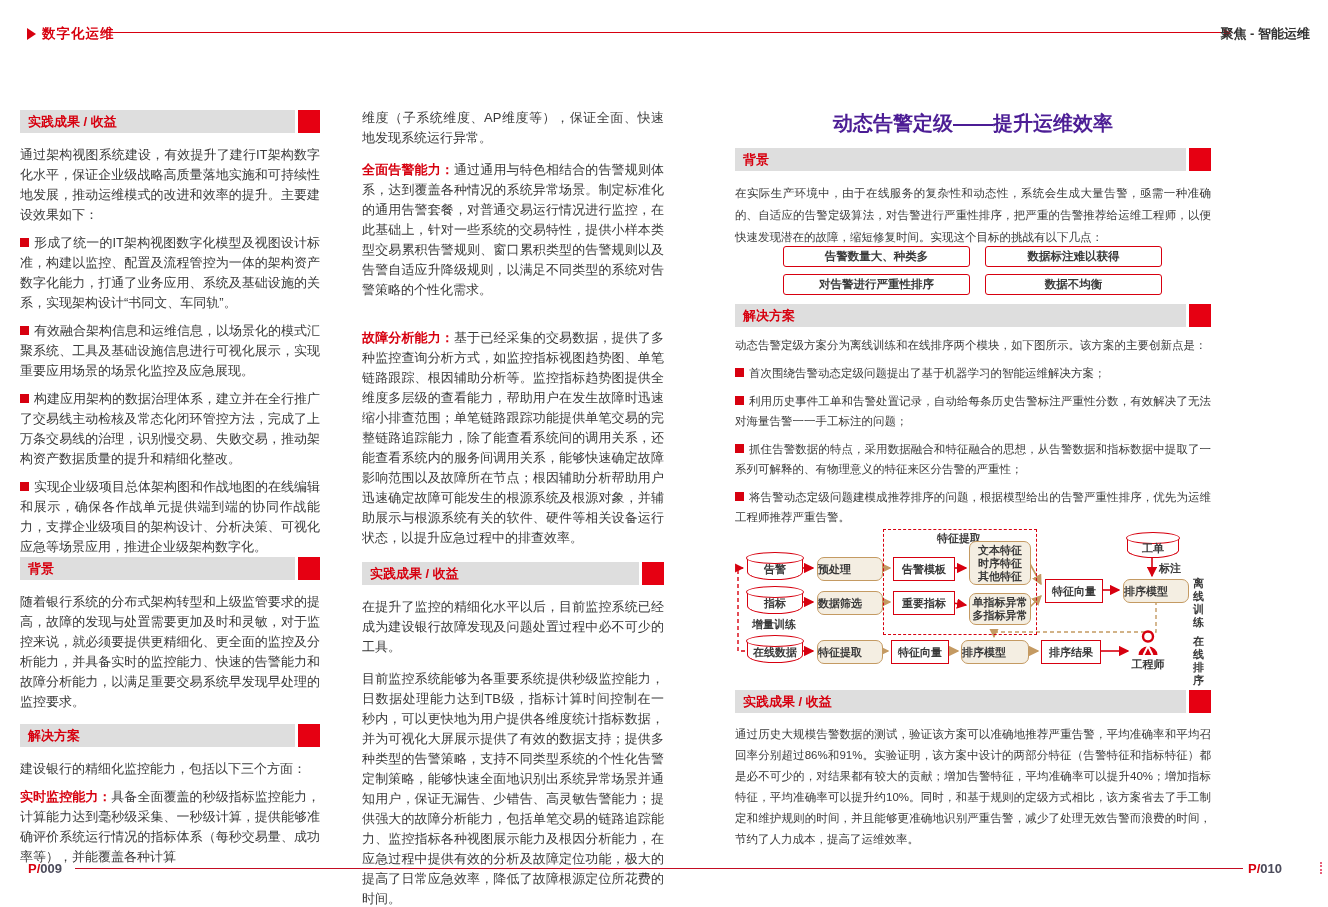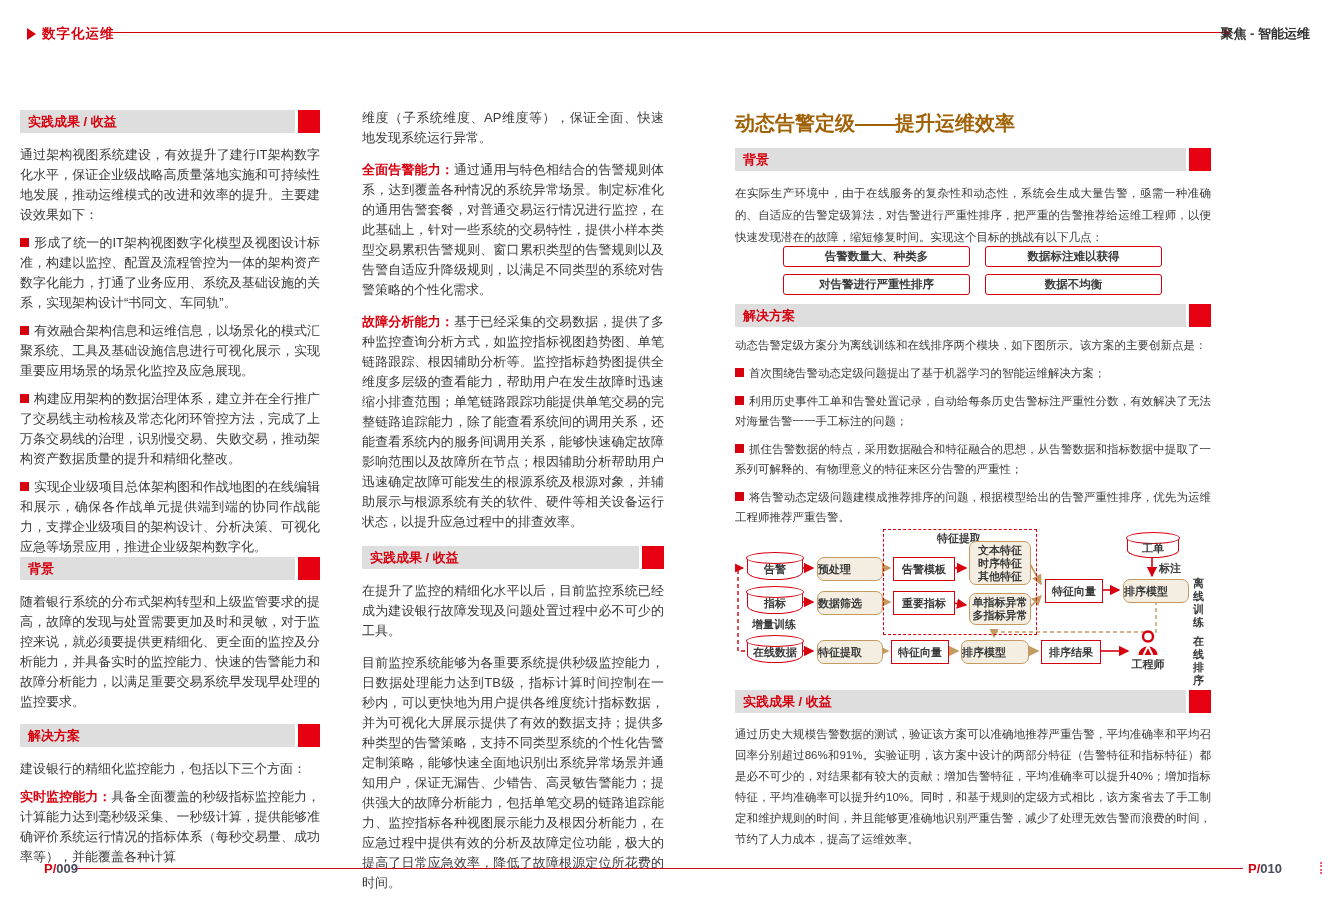--- a/index.html
+++ b/index.html
@@ -15,21 +15,21 @@
   
   .col{position:absolute;text-align:justify;}
   .sechead{display:flex;gap:3px;height:23px;margin:0;}
   .sechead .bar{flex:1;background:#dedede;color:#d7000f;font-weight:bold;font-size:13px;line-height:23px;padding:0 8px;}
   .sechead .sq{width:22px;height:23px;background:#e60012;}
   .p{margin:8px 0 0 0;font-size:13px;line-height:20px;}
   .p3{margin:8px 0 0 0;font-size:11.5px;line-height:20px;}
   .bsq{display:inline-block;width:9px;height:9px;background:#d7000f;margin-right:5px;}
   .lead{color:#d7000f;font-weight:bold;}
   .bigtitle{margin:14px 0 12px 0;color:#d7000f;font-weight:bold;font-size:21px;line-height:26px;text-align:left;}
-  .bigtitle3{margin:0 0 12px 0;color:#a16207;font-weight:bold;font-size:20px;line-height:26px;text-align:left;}
+  .bigtitle3{margin:0 0 12px 0;color:#4c1d95;font-weight:bold;font-size:20px;line-height:26px;text-align:center;}
   
   .pill{position:absolute;height:19px;border:1.5px solid #d7000f;border-radius:3px;
         display:flex;align-items:center;justify-content:center;font-size:11.5px;font-weight:bold;color:#3a3a3a;background:#fff;}
   
   .diagram{position:absolute;left:733px;top:527px;width:478px;height:166px;font-size:11px;font-weight:bold;color:#3a3a3a;}
   .diagram svg.wires{position:absolute;left:0;top:0;}
   .cyl{position:absolute;border:1.6px solid #d7000f;border-top:none;border-radius:0 0 27px 27px / 0 0 8px 8px;background:#fff;
        display:flex;align-items:center;justify-content:center;}
   .cyl::before{content:"";position:absolute;left:-1.6px;right:-1.6px;top:-5px;height:10px;border:1.6px solid #d7000f;border-radius:50%;background:#fff;}
   .cyl span{position:relative;z-index:1;margin-top:3px;}
@@ -76,21 +76,21 @@
       <div class="bar">解决方案</div>
       <div class="sq"></div>
     </div>
     <p class="p" style="margin-top:12px;">建设银行的精细化监控能力，包括以下三个方面：</p>
     <p class="p"><span class="lead">实时监控能力：</span><span>具备全面覆盖的秒级指标监控能力，计算能力达到毫秒级采集、一秒级计算，提供能够准确评价系统运行情况的指标体系（每秒交易量、成功率等），并能覆盖各种计算</span></p>
   </div>
 
   <div class="col" style="left:362px;top:108px;width:302px;">
     <p class="p" style="margin-top:0;">维度（子系统维度、AP维度等），保证全面、快速地发现系统运行异常。</p>
     <p class="p" style="margin-top:12px;"><span class="lead">全面告警能力：</span><span>通过通用与特色相结合的告警规则体系，达到覆盖各种情况的系统异常场景。制定标准化的通用告警套餐，对普通交易运行情况进行监控，在此基础上，针对一些系统的交易特性，提供小样本类型交易累积告警规则、窗口累积类型的告警规则以及告警自适应升降级规则，以满足不同类型的系统对告警策略的个性化需求。</span></p>
-    <p class="p" style="margin-top:12px;"><span class="lead">故障分析能力：</span><span>基于已经采集的交易数据，提供了多种监控查询分析方式，如监控指标视图趋势图、单笔链路跟踪、根因辅助分析等。监控指标趋势图提供全维度多层级的查看能力，帮助用户在发生故障时迅速缩小排查范围；单笔链路跟踪功能提供单笔交易的完整链路追踪能力，除了能查看系统间的调用关系，还能查看系统内的服务间调用关系，能够快速确定故障影响范围以及故障所在节点；根因辅助分析帮助用户迅速确定故障可能发生的根源系统及根源对象，并辅助展示与根源系统有关的软件、硬件等相关设备运行状态，以提升应急过程中的排查效率。</span></p>
+    <p class="p" style="margin-top:28px;"><span class="lead">故障分析能力：</span><span>基于已经采集的交易数据，提供了多种监控查询分析方式，如监控指标视图趋势图、单笔链路跟踪、根因辅助分析等。监控指标趋势图提供全维度多层级的查看能力，帮助用户在发生故障时迅速缩小排查范围；单笔链路跟踪功能提供单笔交易的完整链路追踪能力，除了能查看系统间的调用关系，还能查看系统内的服务间调用关系，能够快速确定故障影响范围以及故障所在节点；根因辅助分析帮助用户迅速确定故障可能发生的根源系统及根源对象，并辅助展示与根源系统有关的软件、硬件等相关设备运行状态，以提升应急过程中的排查效率。</span></p>
     <div class="sechead" style="margin-top:14px;">
       <div class="bar">实践成果 / 收益</div>
       <div class="sq"></div>
     </div>
     <p class="p" style="margin-top:12px;">在提升了监控的精细化水平以后，目前监控系统已经成为建设银行故障发现及问题处置过程中必不可少的工具。</p>
     <p class="p" style="margin-top:12px;">目前监控系统能够为各重要系统提供秒级监控能力，日数据处理能力达到TB级，指标计算时间控制在一秒内，可以更快地为用户提供各维度统计指标数据，并为可视化大屏展示提供了有效的数据支持；提供多种类型的告警策略，支持不同类型系统的个性化告警定制策略，能够快速全面地识别出系统异常场景并通知用户，保证无漏告、少错告、高灵敏告警能力；提供强大的故障分析能力，包括单笔交易的链路追踪能力、监控指标各种视图展示能力及根因分析能力，在应急过程中提供有效的分析及故障定位功能，极大的提高了日常应急效率，降低了故障根源定位所花费的时间。</p>
   </div>
 
   <div class="col" style="left:735px;top:110px;width:476px;">
     <div class="bigtitle3">动态告警定级——提升运维效率</div>
@@ -227,17 +227,17 @@
 
   <div class="col" style="left:735px;top:690px;width:476px;">
     <div class="sechead">
       <div class="bar">实践成果 / 收益</div>
       <div class="sq"></div>
     </div>
     <p class="p3" style="margin-top:11px;line-height:21px;">通过历史大规模告警数据的测试，验证该方案可以准确地推荐严重告警，平均准确率和平均召回率分别超过86%和91%。实验证明，该方案中设计的两部分特征（告警特征和指标特征）都是必不可少的，对结果都有较大的贡献；增加告警特征，平均准确率可以提升40%；增加指标特征，平均准确率可以提升约10%。同时，和基于规则的定级方式相比，该方案省去了手工制定和维护规则的时间，并且能够更准确地识别严重告警，减少了处理无效告警而浪费的时间，节约了人力成本，提高了运维效率。</p>
   </div>
 
   <div class="foot-line"></div>
-  <div class="foot-pg" style="left:28px;margin-left:16px;"><span class="red">P/</span><span>009</span></div>
+  <div class="foot-pg" style="left:28px;"><span class="red">P/</span><span>009</span></div>
   <div class="foot-pg" style="left:1248px;"><span class="red">P/</span><span>010</span></div>
   <div class="edge-dots"></div>
 
 </div>
 
 </body></html>

